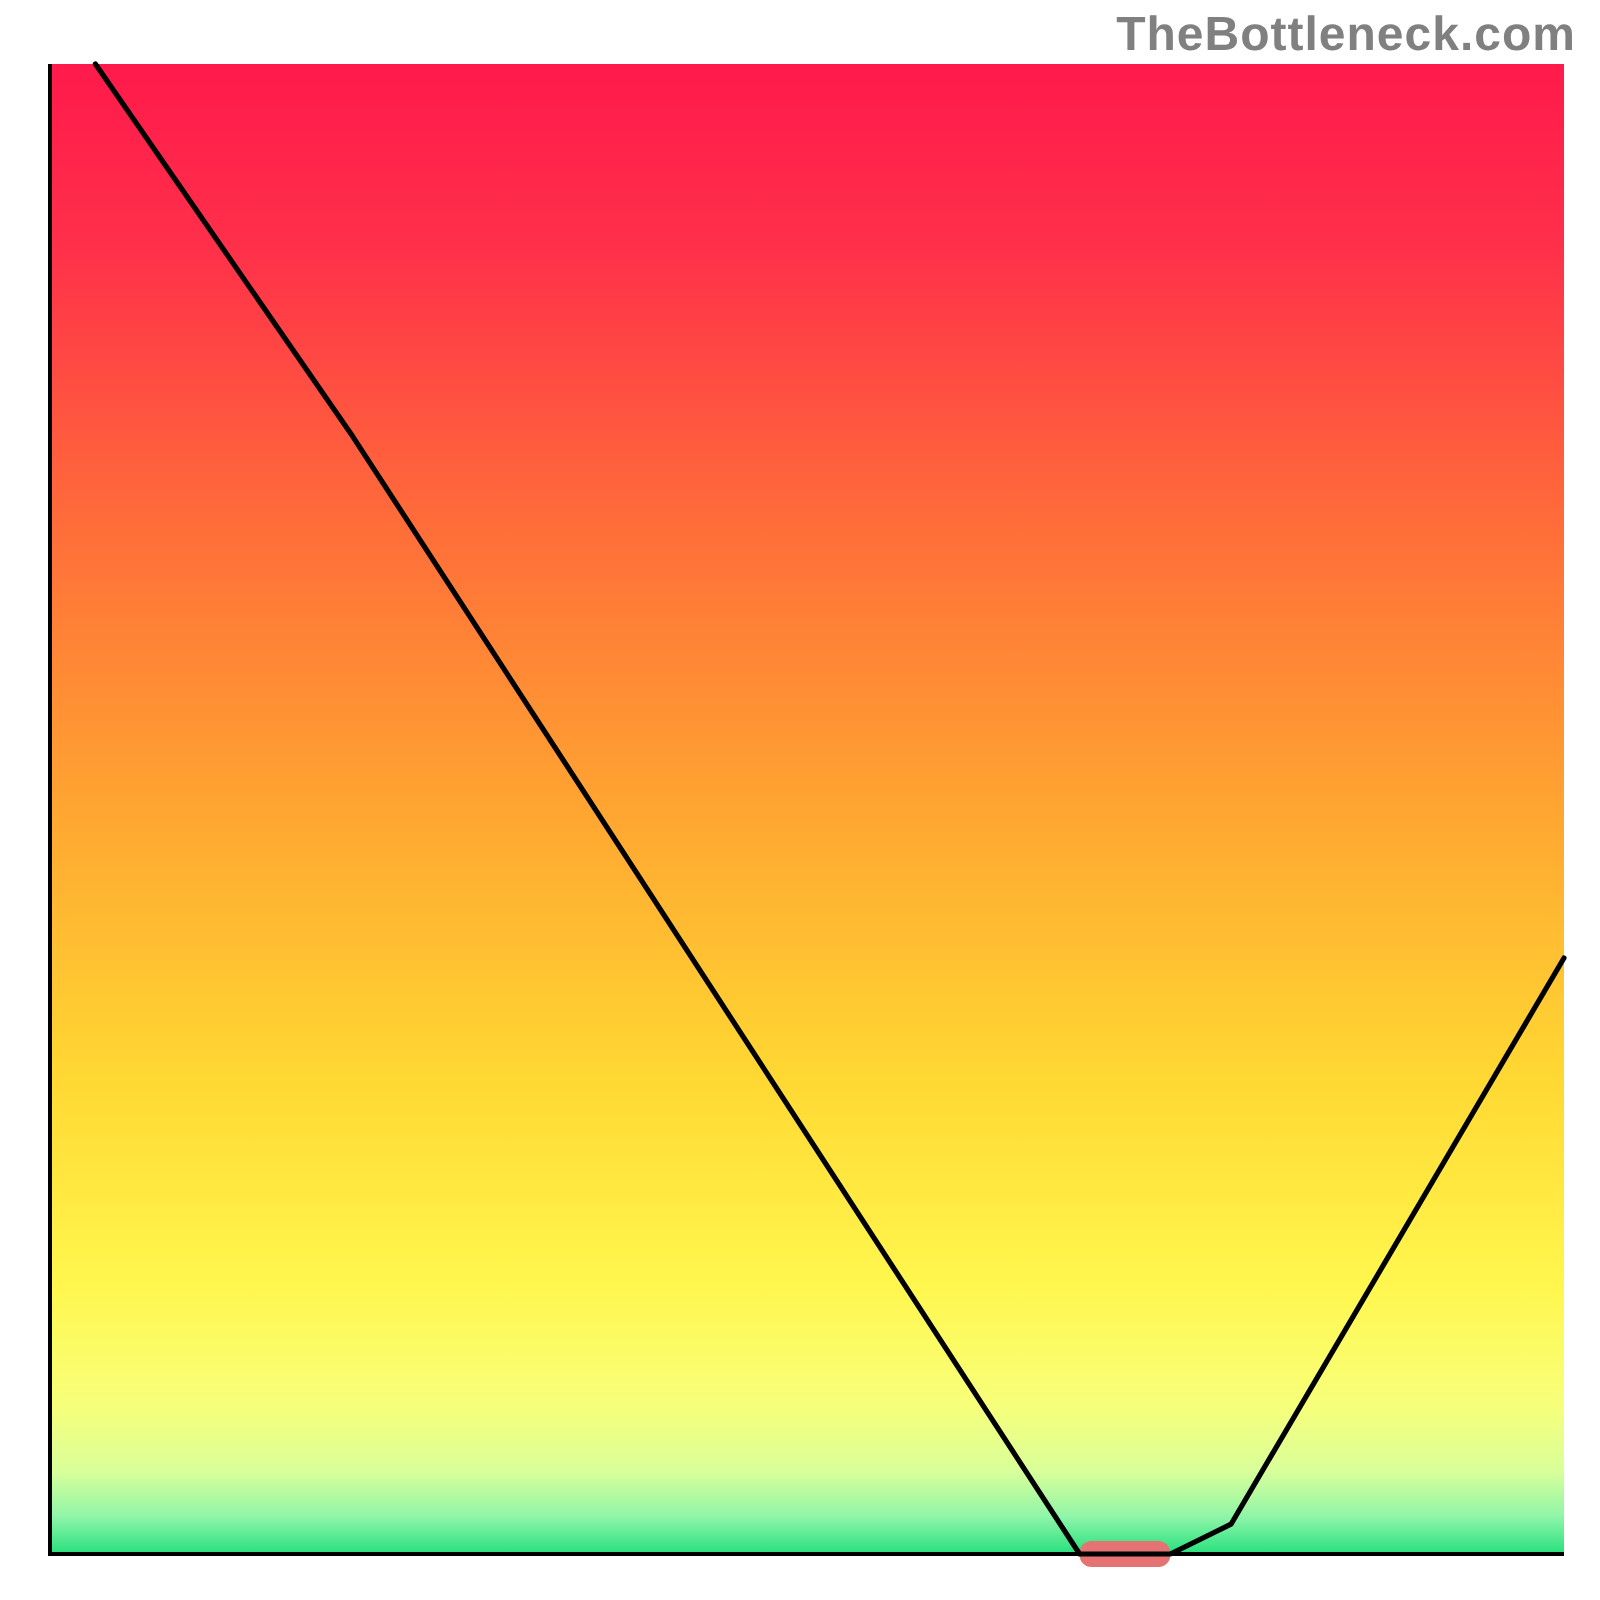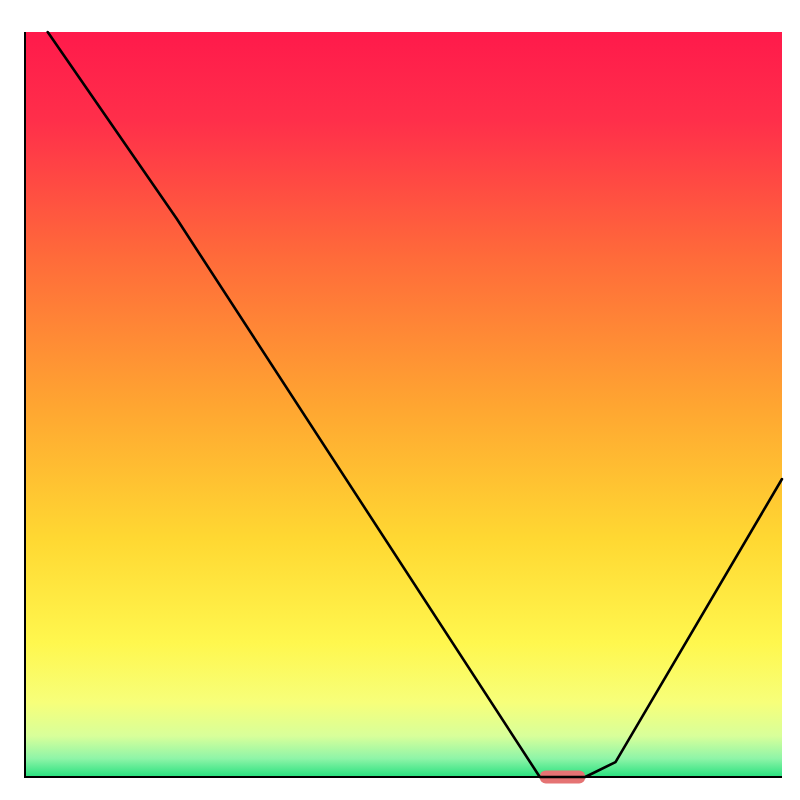--- a/index.html
+++ b/index.html
@@ -31,20 +31,21 @@
     left: 0;
     width: 800px;
     height: 800px;
   }
 </style>
 </head>
 <body>
 
 <div class="chart-wrap">
 
+  <div class="watermark">TheBottleneck.com</div>
 
   <svg class="chart" viewBox="0 0 800 800">
     <defs>
       <linearGradient id="bgGrad" x1="0" y1="0" x2="0" y2="1">
           <stop offset="0%" stop-color="#ff1a4b"></stop>
           <stop offset="12%" stop-color="#ff2f4a"></stop>
           <stop offset="30%" stop-color="#ff6a3a"></stop>
           <stop offset="50%" stop-color="#ffa531"></stop>
           <stop offset="68%" stop-color="#ffd832"></stop>
           <stop offset="82%" stop-color="#fff74e"></stop>

